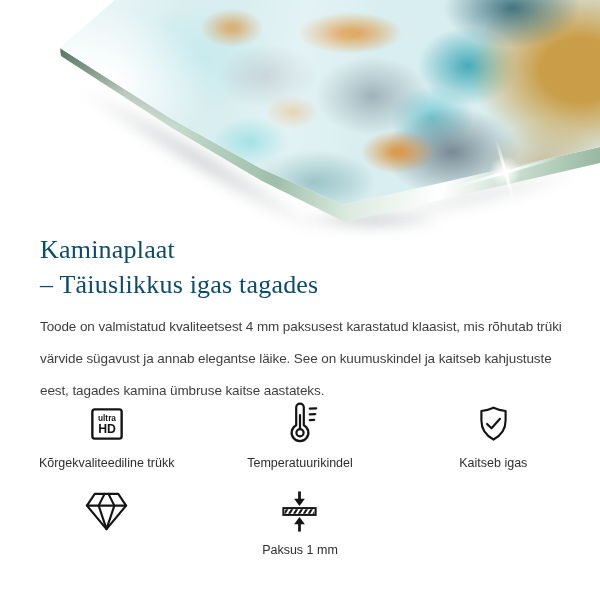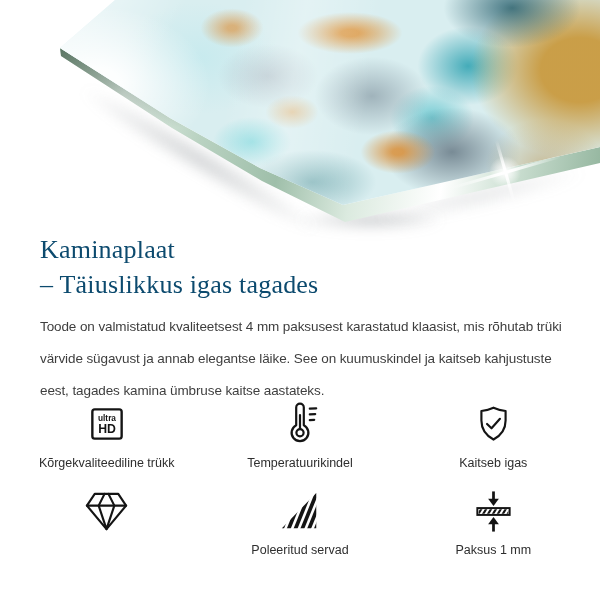--- a/index.html
+++ b/index.html
@@ -140,40 +140,20 @@
     <div class="feature">
       <div class="icon-box">
         <svg width="47" height="47" viewBox="0 0 48 48" fill="none" stroke="#141414" stroke-width="2.2" stroke-linecap="round" stroke-linejoin="round">
           <path d="M12 6 H36 L44 18 L24 42 L4 18 Z"></path>
           <path d="M22 6 L16 18 L24 42 L32 18 L26 6"></path>
           <path d="M4 18 H44"></path>
         </svg>
       </div>
     </div>
 
-    <div class="feature">
-      <div class="icon-box">
-        <svg width="44" height="44" viewBox="0 0 48 48">
-          <defs>
-              <clipPath id="triclip">
-                <path d="M4 43 L42 4 L42 43 Z"></path>
-              </clipPath>
-            </defs>
-          <g clip-path="url(#triclip)" stroke="#141414" stroke-width="4">
-            <line x1="2" y1="49" x2="23" y2="-3"></line>
-            <line x1="9.4" y1="49" x2="30.4" y2="-3"></line>
-            <line x1="16.8" y1="49" x2="37.8" y2="-3"></line>
-            <line x1="24.2" y1="49" x2="45.2" y2="-3"></line>
-            <line x1="31.6" y1="49" x2="52.6" y2="-3"></line>
-            <line x1="39" y1="49" x2="60" y2="-3"></line>
-          </g>
-        </svg>
-      </div>
-      <div class="feature-label">Poleeritud servad</div>
-    </div>
 
     <div class="feature">
       <div class="icon-box">
         <svg width="47" height="47" viewBox="0 0 48 48">
           <line x1="24" y1="3.5" x2="24" y2="11.5" stroke="#141414" stroke-width="2.8"></line>
           <path d="M18.5 11 H29.5 L24 18.3 Z" fill="#141414"></path>
           <line x1="24" y1="44.5" x2="24" y2="36.5" stroke="#141414" stroke-width="2.8"></line>
           <path d="M18.5 37 H29.5 L24 29.7 Z" fill="#141414"></path>
           <rect x="7.5" y="20.5" width="33" height="7" fill="none" stroke="#141414" stroke-width="2"></rect>
           <g stroke="#141414" stroke-width="2.2" clip-path="url(#barclip)">

